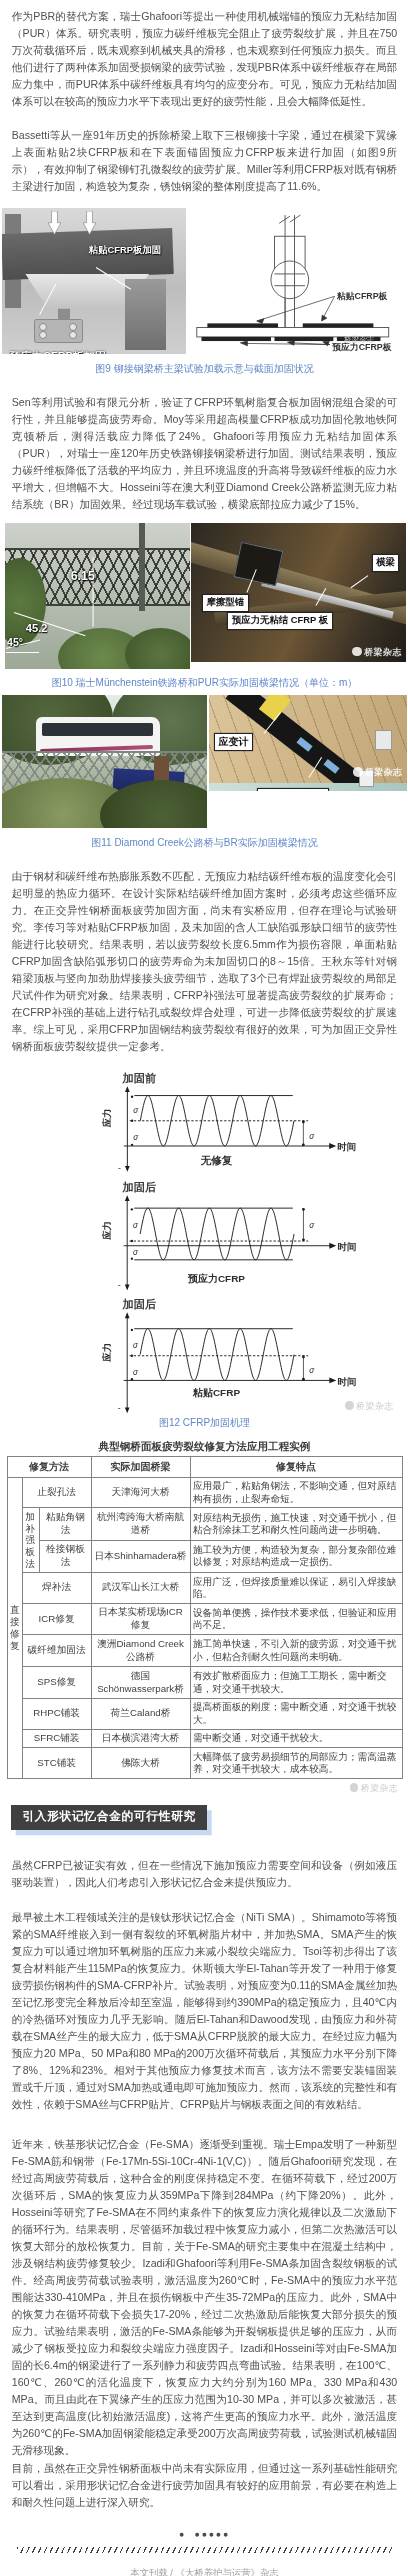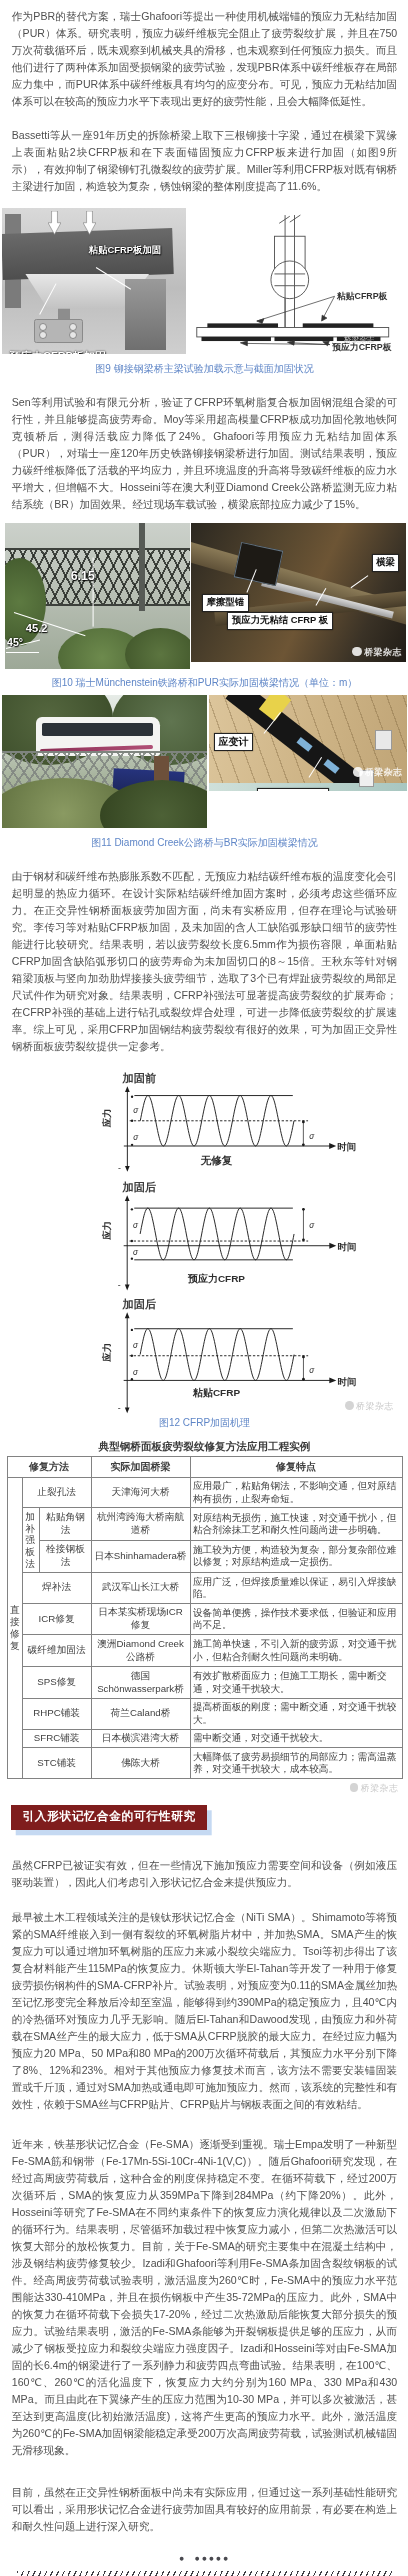--- a/index.html
+++ b/index.html
@@ -50,21 +50,21 @@
   .fig12wm .logo{display:inline-block;width:8.8px;height:8.8px;border-radius:50%;background:#d4d4d4;vertical-align:-1.2px;margin-right:2.4px;}
   
   .tbl-title{font-size:10.6px;font-weight:bold;color:#3c3c3c;text-align:center;}
   table.rep{border-collapse:collapse;margin:2.4px auto 0 auto;width:394px;table-layout:fixed;}
   table.rep td,table.rep th{border:0.6px solid #828282;color:#3f3f3f;padding:2.4px 2.4px;vertical-align:middle;}
   table.rep th{font-size:10px;font-weight:bold;text-align:center;padding:2.9px 1.2px;}
   td.c{font-size:9.7px;text-align:center;}
   td.feat{font-size:9.7px;text-align:left;line-height:12.4px;padding-left:4.7px;padding-right:3.5px;}
   td.vert{width:14px;font-size:9.7px;text-align:left;line-height:11.8px;word-break:break-all;padding:1.2px 0.6px;}
   
-  .sechead{display:inline-block;margin-left:10.6px;background:#7f1d1d;color:#fff;font-size:11.8px;font-weight:bold;
+  .sechead{display:inline-block;margin-left:10.6px;background:#404040;color:#fff;font-size:11.8px;font-weight:bold;
            padding:4.1px 10.6px 4.7px 11.8px;box-shadow:4.7px 5.3px 0 #c5d9f2;letter-spacing:0.6px;text-align:right;}
   
   .dots{ text-align:center;color:#4a4a50;font-size:8.8px;letter-spacing:1.8px;}
   .divider{height:6.5px;margin:8.2px 16.5px 0 16.5px;background:repeating-linear-gradient(115deg,#3f3f45 0 1.2px,transparent 1.2px 5.3px);}
   .foot{ text-align:center;color:#9f9f9f;font-size:9.4px;line-height:14.7px;}
 </style>
 </head>
 <body>
 
 <p class="para" style="margin-top:8.2px;">作为PBR的替代方案，瑞士Ghafoori等提出一种使用机械端锚的预应力无粘结加固（PUR）体系。研究表明，预应力碳纤维板完全阻止了疲劳裂纹扩展，并且在750万次荷载循环后，既未观察到机械夹具的滑移，也未观察到任何预应力损失。而且他们进行了两种体系加固受损钢梁的疲劳试验，发现PBR体系中碳纤维板存在局部应力集中，而PUR体系中碳纤维板具有均匀的应变分布。可见，预应力无粘结加固体系可以在较高的预应力水平下表现出更好的疲劳性能，且会大幅降低延性。</p>
@@ -378,21 +378,21 @@
   </table>
 <div class="fig12wm" style="margin:3.5px 10.6px 0 0;"><span class="logo"></span><span>桥梁杂志</span></div>
 
 <div style="margin-top:10.6px;">
   <span class="sechead">引入形状记忆合金的可行性研究</span>
 </div>
 
 <p class="para" style="margin-top:27px;">虽然CFRP已被证实有效，但在一些情况下施加预应力需要空间和设备（例如液压驱动装置），因此人们考虑引入形状记忆合金来提供预应力。</p>
 <p class="para" style="margin-top:17.7px;">最早被土木工程领域关注的是镍钛形状记忆合金（NiTi SMA）。Shimamoto等将预紧的SMA纤维嵌入到一侧有裂纹的环氧树脂片材中，并加热SMA。SMA产生的恢复应力可以通过增加环氧树脂的压应力来减小裂纹尖端应力。Tsoi等初步得出了该复合材料能产生115MPa的恢复应力。休斯顿大学El-Tahan等开发了一种用于修复疲劳损伤钢构件的SMA-CFRP补片。试验表明，对预应变为0.11的SMA金属丝加热至记忆形变完全释放后冷却至室温，能够得到约390MPa的稳定预应力，且40℃内的冷热循环对预应力几乎无影响。随后El-Tahan和Dawood发现，由预应力和外荷载在SMA丝产生的最大应力，低于SMA从CFRP脱胶的最大应力。在经过应力幅为预应力20 MPa、50 MPa和80 MPa的200万次循环荷载后，其预应力水平分别下降了8%、12%和23%。相对于其他预应力修复技术而言，该方法不需要安装锚固装置或千斤顶，通过对SMA加热或通电即可施加预应力。然而，该系统的完整性和有效性，依赖于SMA丝与CFRP贴片、CFRP贴片与钢板表面之间的有效粘结。</p>
 <p class="para" style="margin-top:23.5px;">近年来，铁基形状记忆合金（Fe-SMA）逐渐受到重视。瑞士Empa发明了一种新型Fe-SMA筋和钢带（Fe-17Mn-5Si-10Cr-4Ni-1(V,C)）。随后Ghafoori研究发现，在经过高周疲劳荷载后，这种合金的刚度保持稳定不变。在循环荷载下，经过200万次循环后，SMA的恢复应力从359MPa下降到284MPa（约下降20%）。此外，Hosseini等研究了Fe-SMA在不同约束条件下的恢复应力演化规律以及二次激励下的循环行为。结果表明，尽管循环加载过程中恢复应力减小，但第二次热激活可以恢复大部分的放松恢复力。目前，关于Fe-SMA的研究主要集中在混凝土结构中，涉及钢结构疲劳修复较少。Izadi和Ghafoori等利用Fe-SMA条加固含裂纹钢板的试件。经高周疲劳荷载试验表明，激活温度为260℃时，Fe-SMA中的预应力水平范围能达330-410MPa，并且在损伤钢板中产生35-72MPa的压应力。此外，SMA中的恢复力在循环荷载下会损失17-20%，经过二次热激励后能恢复大部分损失的预应力。试验结果表明，激活的Fe-SMA条能够为开裂钢板提供足够的压应力，从而减少了钢板受拉应力和裂纹尖端应力强度因子。Izadi和Hosseini等对由Fe-SMA加固的长6.4m的钢梁进行了一系列静力和疲劳四点弯曲试验。结果表明，在100℃、160℃、260℃的活化温度下，恢复应力大约分别为160 MPa、330 MPa和430 MPa。而且由此在下翼缘产生的压应力范围为10-30 MPa，并可以多次被激活，甚至达到更高温度(比初始激活温度)，这将产生更高的预应力水平。此外，激活温度为260℃的Fe-SMA加固钢梁能稳定承受200万次高周疲劳荷载，试验测试机械锚固无滑移现象。</p>
-<p class="para" style="margin-top:25px;">目前，虽然在正交异性钢桥面板中尚未有实际应用，但通过这一系列基础性能研究可以看出，采用形状记忆合金进行疲劳加固具有较好的应用前景，有必要在构造上和耐久性问题上进行深入研究。</p>
+<p class="para" style="margin-top:1px;">目前，虽然在正交异性钢桥面板中尚未有实际应用，但通过这一系列基础性能研究可以看出，采用形状记忆合金进行疲劳加固具有较好的应用前景，有必要在构造上和耐久性问题上进行深入研究。</p>
 
 <div class="dots" style="margin-top:17.7px;">
   <span>●</span>&nbsp;&nbsp;<span>●●●●●</span>
 </div>
 <div class="divider"></div>
 <div class="foot" style="margin-top:13px;">
   <div>本文刊载 / 《大桥养护与运营》杂志</div>
 
 </div>
 

